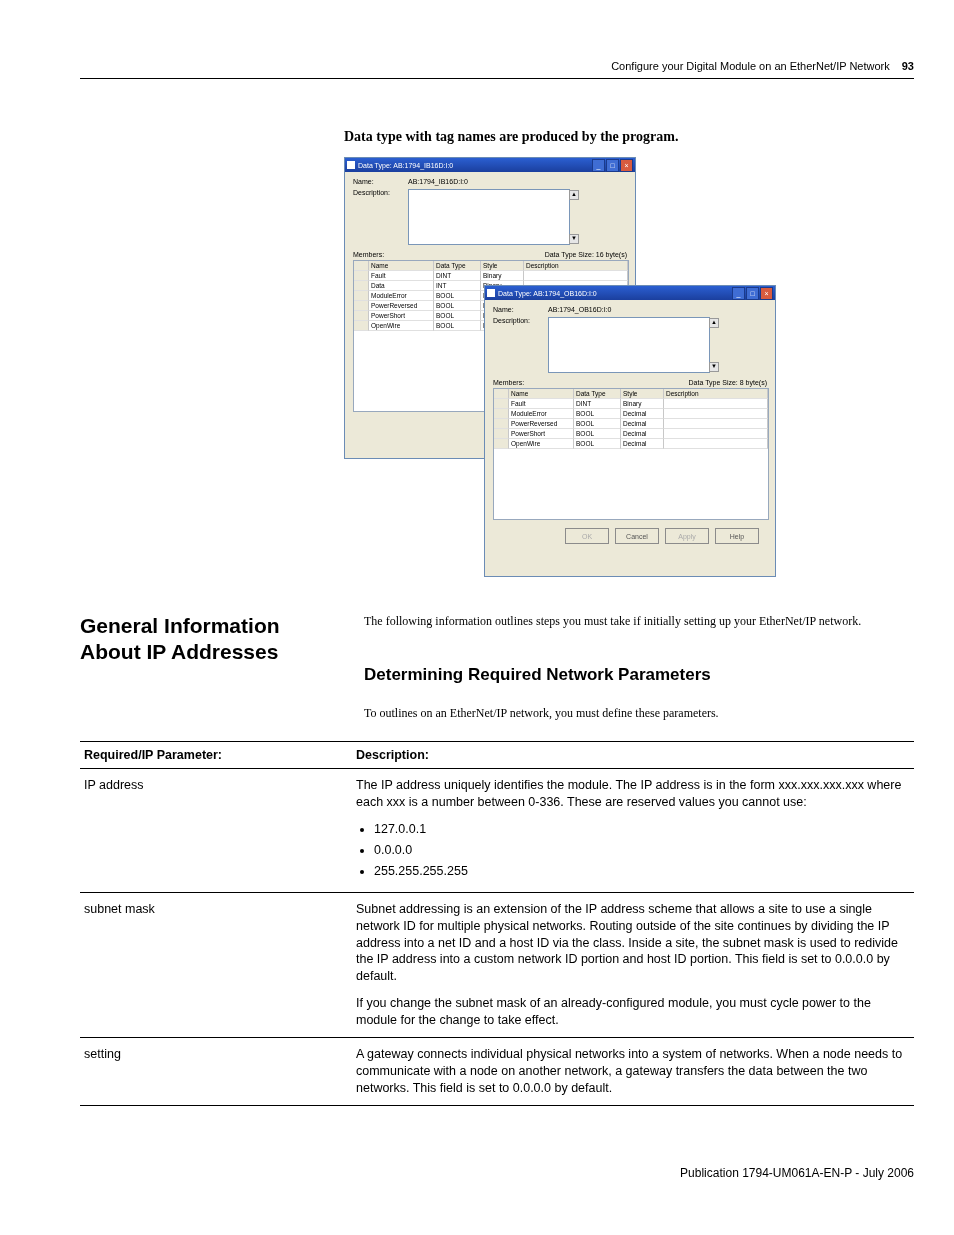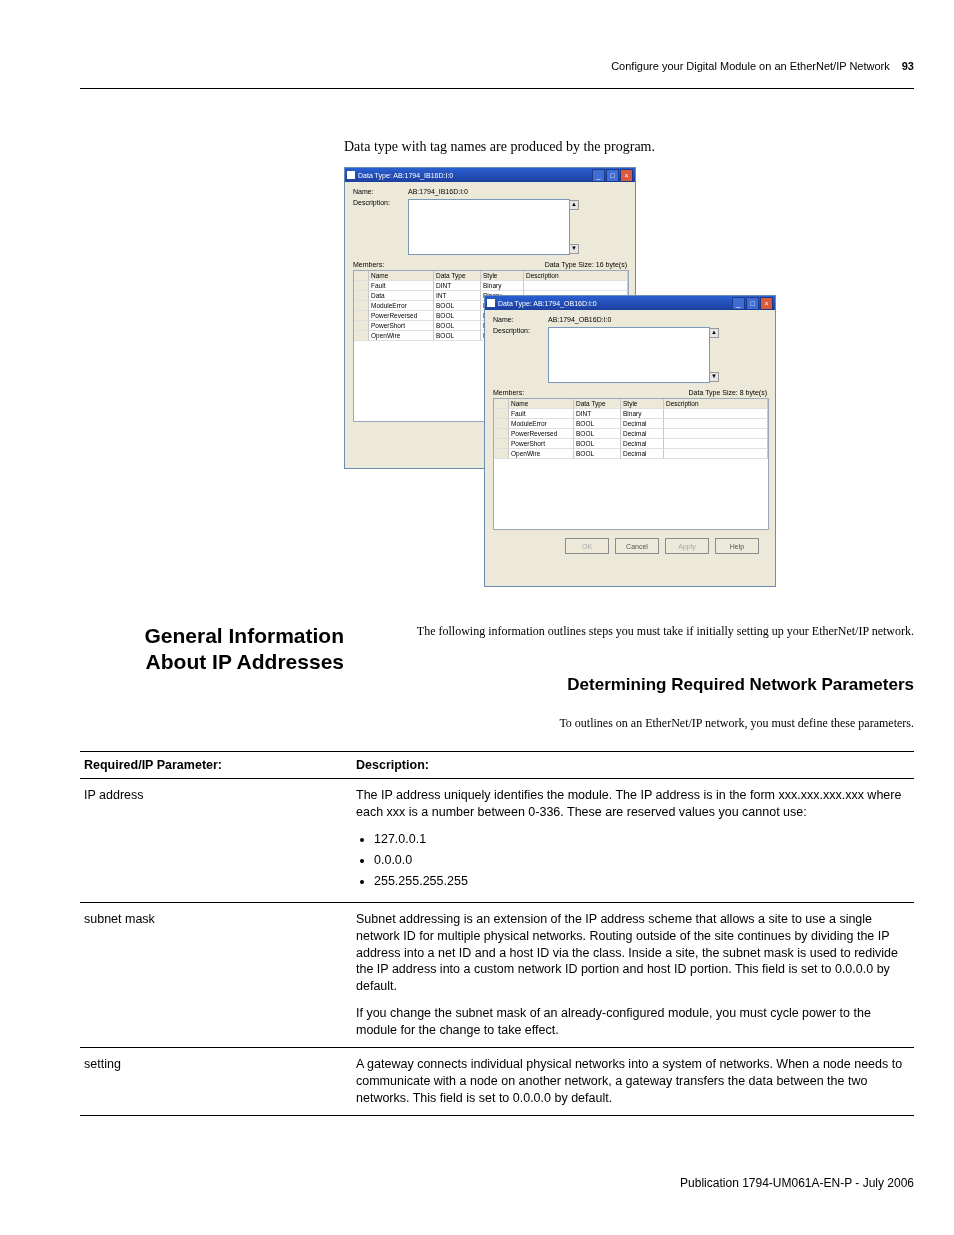--- a/index.html
+++ b/index.html
@@ -11,30 +11,31 @@
     width: 954px;
   }
   .page {
     padding: 60px 40px 30px 80px;
     position: relative;
   }
   .header-line {
     display: flex;
     justify-content: flex-end;
     font-size: 11px;
-    padding-bottom: 16px;
+    padding-bottom: 6px;
     border-bottom: 1px solid #000;
     margin-bottom: 50px;
   }
   .header-line .pgnum { font-weight: bold; margin-left: 12px; }
   .intro-text {
     font-family: Garamond, "Times New Roman", serif;
     font-size: 14px;
     margin-left: 264px;
     margin-bottom: 12px;
+    font-weight: bold;
   }
   .screenshots-area {
     margin-left: 264px;
     position: relative;
     height: 420px;
   }
   
   .mini-window {
     position: absolute;
     border: 1px solid #6b8cb5;
@@ -72,21 +73,21 @@
   .minitable .tr > div { border-right:1px solid #c8c8c8; border-bottom:1px solid #e0e0e0; padding:1px 2px; overflow:hidden; white-space:nowrap;}
   .minitable .rowhead { width:10px; background:#ece9d8; border-right:1px solid #999;}
   .minitable .c-name { width:60px; }
   .minitable .c-dt { width:42px; }
   .minitable .c-st { width:38px; }
   .minitable .c-desc { flex:1; }
   .dlg-btns { display:flex; justify-content:flex-end; gap:6px; padding:8px;}
   .dlg-btn { min-width:42px; height:14px; border:1px solid #8b8b8b; background:#ece9d8; font-size:7px; display:flex; align-items:center; justify-content:center; color:#555;}
   .dlg-btn.dis { color:#aaa; }
   
-  .two-col { display:flex; margin-top:36px; gap:16px;text-align:right; }
+  .two-col { display:flex; margin-top:36px; gap:0; }
   .left-col { width:264px; flex-shrink:0; padding-right:20px;}
   .right-col { flex:1; }
   .left-heading {
     font-family: Arial, Helvetica, sans-serif;
     font-weight: bold;
     font-size: 21px;
     line-height: 1.25;
   }
   .right-para {
     font-family: Liberation Serif, serif;

